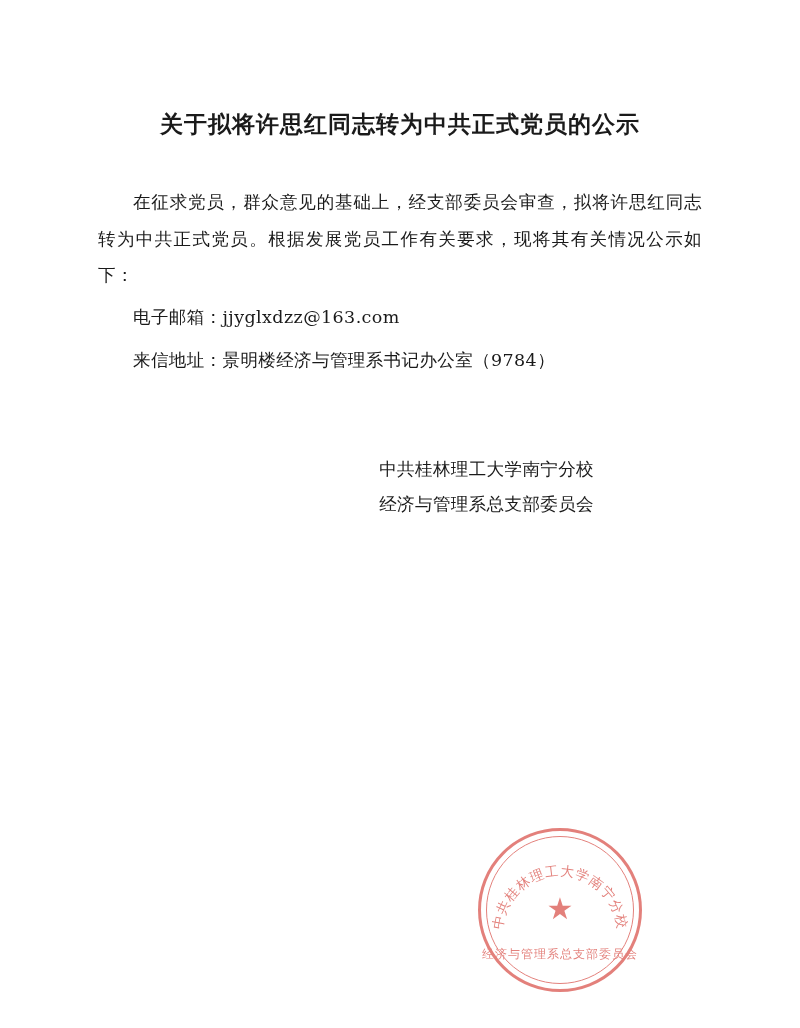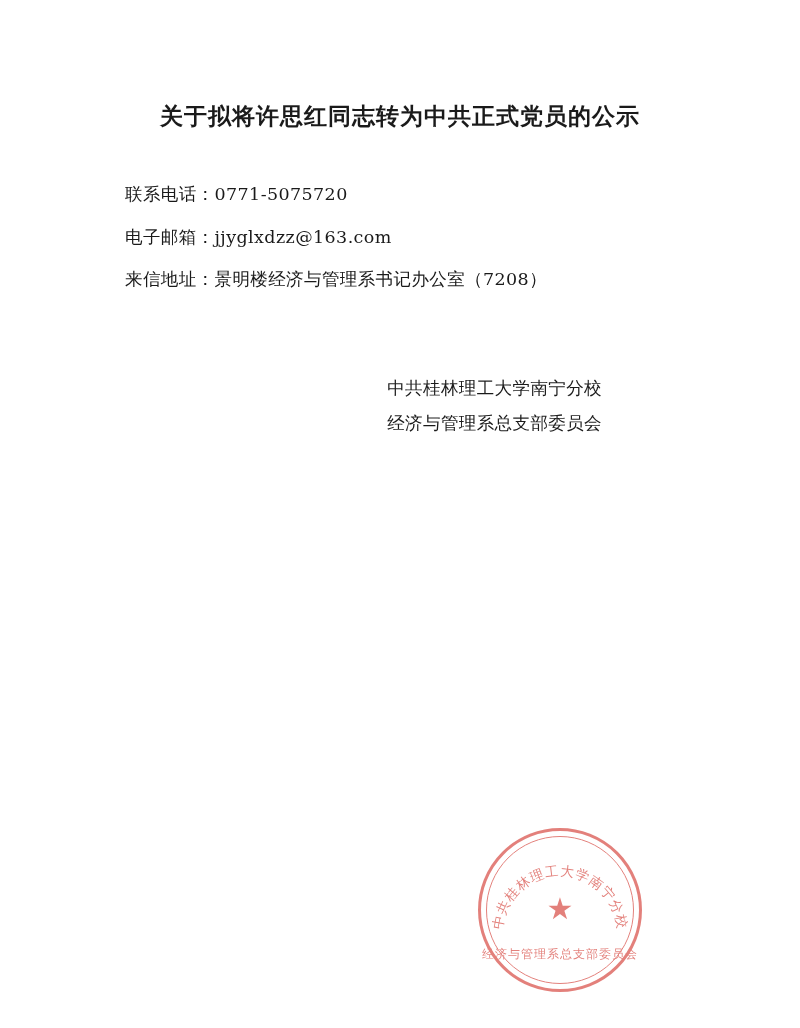--- a/index.html
+++ b/index.html
@@ -11,21 +11,21 @@
     width: 800px;
     height: 1028px;
     position: relative;
     overflow: hidden;
     font-family: "DejaVu Serif", "Liberation Serif", serif;
     color: #1a1a1a;
   }
   .page {
     position: absolute;
     inset: 0;
-    padding: 4px;
+    padding: 12px;
   }
   .doc-title {
     text-align: center;
     font-size: 23px;
     font-weight: bold;
     letter-spacing: 1px;
     margin: 96px 60px 0 60px;
     line-height: 1.4;
     font-family: "DejaVu Serif", "Liberation Serif", serif;
   }
@@ -115,24 +115,24 @@
   }
 </style>
 </head>
 <body>
 
 <div class="page">
 
   <h1 class="doc-title">关于拟将许思红同志转为中共正式党员的公示</h1>
 
   <div class="body-block">
+    <p class="para">在征求党员，群众意见的基础上，经支部委员会审查，拟将许思红同志转为中共正式党员。根据发展党员工作有关要求，现将其有关情况公示如下：</p>
 
-    <p class="para contact">联系电话：0771-5075720</p>
     <p class="para contact">电子邮箱：jjyglxdzz@163.com</p>
-    <p class="para contact">来信地址：景明楼经济与管理系书记办公室（7208）</p>
+    <p class="para contact">来信地址：景明楼经济与管理系书记办公室（9784）</p>
 
     <div class="signature">
       <span class="sig-line">中共桂林理工大学南宁分校</span>
       <span class="sig-line">经济与管理系总支部委员会</span>
     </div>
   </div>
 
   <div class="stamp">
     <div class="inner-ring"></div>
     <svg class="stamp-arc" viewBox="0 0 158 158">

